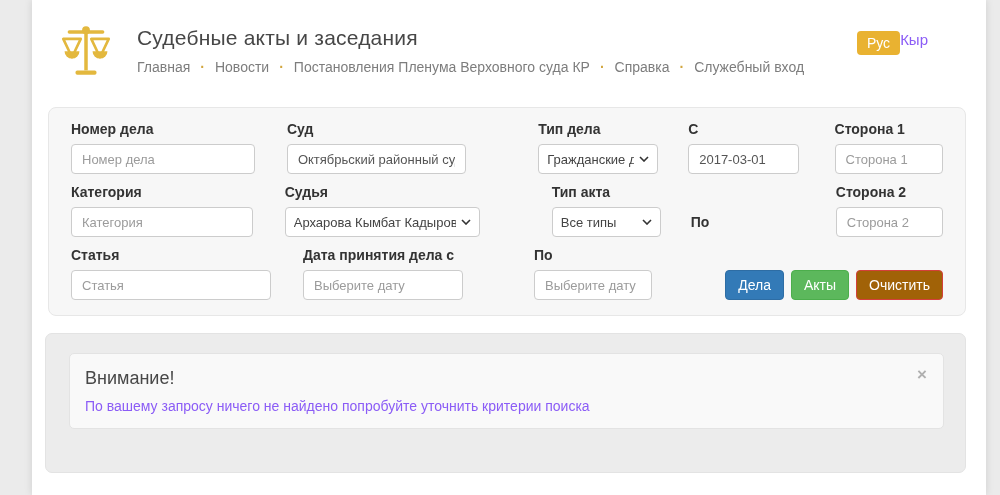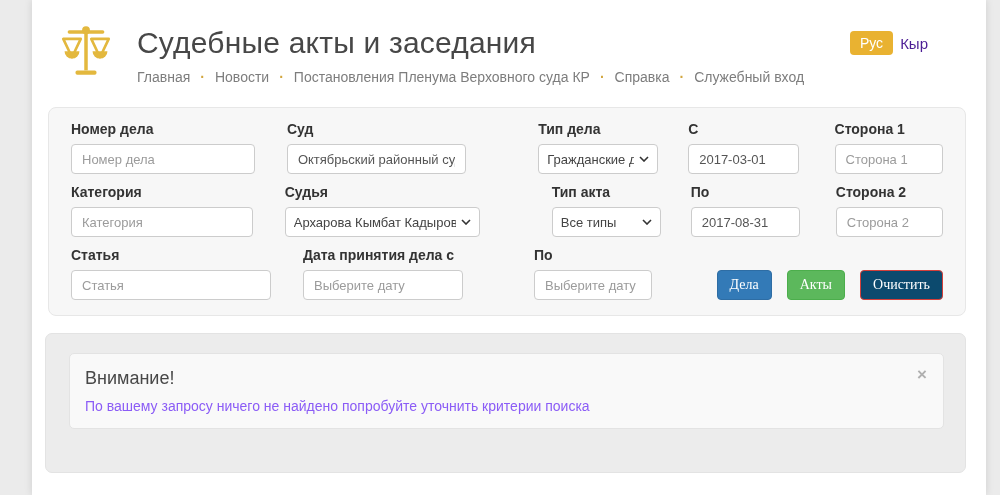--- a/index.html
+++ b/index.html
@@ -12,32 +12,32 @@
   .page {
     position:absolute; left:32px; top:0; width:954px; height:495px;
     background:#ffffff;
     box-shadow:0 0 8px rgba(0,0,0,0.12);
   }
 
   
   .header { position:relative; height:100px; }
   .logo { position:absolute; left:26px; top:22px; width:56px; height:60px; }
   .head-text { position:absolute; left:105px; top:26px; }
-  .page-title { font-size:30px; font-weight:400; color:#474747; letter-spacing:.2px; }
+  .page-title { font-size:21px; font-weight:400; color:#474747; letter-spacing:.2px; }
   .nav { margin-top:9px; font-size:14px; color:#7d7d7d; display:flex; align-items:center; }
   .nav a { color:#7d7d7d; text-decoration:none; cursor:pointer; }
   .nav a:not(:last-child)::after {
     content:"·"; color:#d2a63e; font-weight:bold; margin:0 10px; display:inline-block;
   }
-  .lang { position:absolute; right:58px; top:31px; display:flex; align-items:center; gap:7px; }
+  .lang { position:absolute; right:58px; top:31px; display:flex; gap:0; }
   .lang-active {
     background:#e9b231; color:#fff; font-size:14px; border:none; cursor:pointer;
     padding:4px 10px; border-radius:4px; font-family:inherit;
   }
-  .lang-other { color:#4c1d95; font-size:15px; text-decoration:none; cursor:pointer; }
+  .lang-other { color:#8b5cf6; font-size:15px; text-decoration:none; cursor:pointer; }
 
   
   .well {
     position:absolute; left:16px; top:107px; width:918px; height:209px;
     background:#f7f7f7; border:1px solid #e7e7e7; border-radius:8px;
     padding:13px 22px 0 22px;
   }
   .frow { display:flex; align-items:flex-end; }
   .frow + .frow { margin-top:10px; }
   .field { display:flex; flex-direction:column; }
@@ -56,28 +56,28 @@
   .select .sel-text {
     font-size:13px; color:#444; white-space:nowrap; overflow:hidden; flex:1 1 auto;
   }
   .select .chev { flex:0 0 auto; margin-left:5px; display:flex; }
   .w200 { width:200px; margin-right:32px; }
   .w195 { width:195px; margin-right:36px; }
   .w120a { width:120px; margin-right:30px;margin-left:36px; }
   .w120b { width:120px; margin-right:36px; }
   .w118 { width:118px; }
   .w160 { width:160px; margin-right:71px; }
-  .btns { margin-left:auto; display:flex; gap:15px; align-self:flex-end;font-family:Liberation Serif, serif; }
+  .btns { margin-left:auto; display:flex; gap:7px; align-self:flex-end; }
   .btn {
     height:30px; padding:0 12px; border-radius:4px; font-size:14px; color:#fff;
     border:1px solid transparent; cursor:pointer; font-family:inherit;
   }
   .btn-blue  { background:#337ab7; border-color:#2e6da4; }
   .btn-green { background:#5cb85c; border-color:#4cae4c; }
-  .btn-red   { background:#0c4a6e; border-color:#d43f3a; }
+  .btn-red   { background:#a16207; border-color:#d43f3a; }
 
   
   .results {
     position:absolute; left:13px; top:333px; width:921px; height:140px;
     background:#ececec; border:1px solid #e3e3e3; border-radius:7px;
   }
   .alert {
     position:absolute; left:23px; top:19px; width:875px; height:76px;
     background:#f9f9f9; border:1px solid #e3e3e3; border-radius:5px;
     padding:14px 16px 0 15px;
@@ -177,21 +177,20 @@
           <span class="sel-text">Все типы</span>
           <span class="chev">
             <svg width="10" height="6" viewBox="0 0 10 6">
                 <polyline points="1,1 5,5 9,1" fill="none" stroke="#333" stroke-width="1.6"></polyline>
               </svg>
           </span>
         </div>
       </div>
       <div class="field w120b">
         <span class="lbl">По</span>
-        <input class="ctrl" value="2017-08-31" style="">
       </div>
       <div class="field w118">
         <span class="lbl">Сторона 2</span>
         <input class="ctrl" placeholder="Сторона 2" style="">
       </div>
     </div>
 
     <div class="frow">
       <div class="field w200">
         <span class="lbl">Статья</span>

